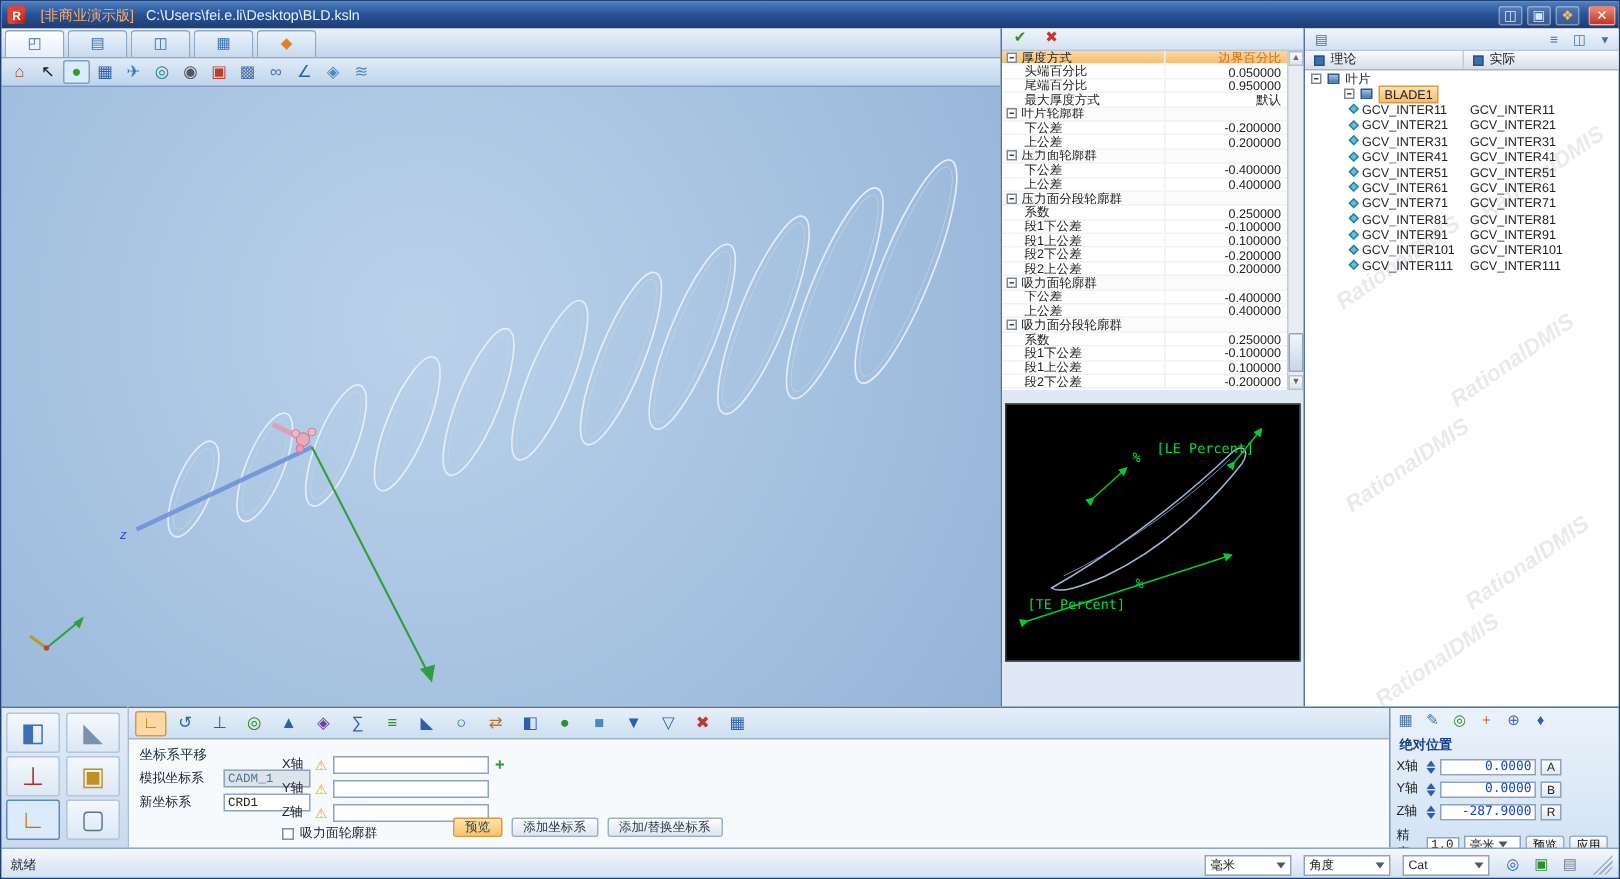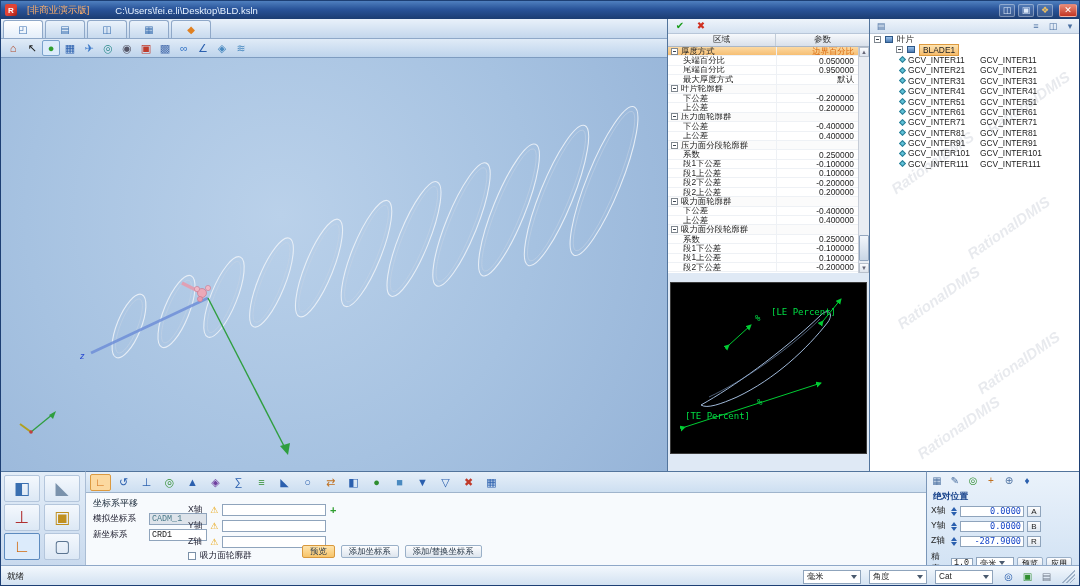--- a/index.html
+++ b/index.html
@@ -7,21 +7,21 @@
 .app{position:relative;width:1080px;height:586px;overflow:hidden;background:#cfdeee;
   font-family:"Liberation Sans","DejaVu Sans",sans-serif;font-size:9px;color:#222;
   border:1px solid #1d3f74}
 
 .titlebar{position:absolute;left:0;top:0;width:1080px;height:18px;
   background:linear-gradient(#4f80bf,#2a549a 45%,#1c3d72);color:#fff;
   display:flex;align-items:center;padding:0 4px;gap:6px;font-size:9.5px;white-space:nowrap}
 .applogo{width:12px;height:12px;border-radius:2px;background:linear-gradient(135deg,#e24335 55%,#9f1d12);
   color:#fff;font-size:8px;font-weight:bold;display:flex;align-items:center;justify-content:center;flex:0 0 12px}
 .t-edition{color:#ffb06a;margin-left:4px}
-.t-path{color:#e6f2ff;margin-left:20px}
+.t-path{color:#e6f2ff;margin-left:2px}
 .winbtns{margin-left:auto;display:flex;align-items:center;gap:3px}
 .winbtns .ticon{width:16px;height:13px;font-size:9px;border:1px solid rgba(255,255,255,.35);background:rgba(255,255,255,.12)}
 .closebtn{width:18px;height:13px;border:1px solid rgba(255,255,255,.4);border-radius:2px;
   background:linear-gradient(#e98a75,#c23525);color:#fff;font-size:9px;display:flex;align-items:center;justify-content:center}
 
 .ticon{width:18px;height:16px;display:flex;align-items:center;justify-content:center;
   border:1px solid transparent;border-radius:2px;font-size:11px;line-height:1;cursor:default}
 .ticon .g{pointer-events:none}
 .ticon.pressed{background:#dcebfb;border-color:#7aa2cc}
 
@@ -276,24 +276,20 @@
 
   <div class="parampanel">
     <div class="pp-header">
       <span class="ticon">
           <span class="g" style="color: rgb(26, 156, 26);">✔</span>
         </span>
         <span class="ticon">
           <span class="g" style="color: rgb(208, 48, 32);">✖</span>
         </span>
     </div>
-    <div class="pp-cols">
-      <span class="pp-col1">区域</span>
-      <span class="pp-col2">参数</span>
-    </div>
     <div class="pp-bodywrap">
       <div class="pp-rows">
         <div class="prow group selected">
             <span class="pl">
               <span class="expander"></span>
               <span class="plt">厚度方式</span>
             </span>
             <span class="pv">边界百分比</span>
           </div>
           <div class="prow indent">
@@ -481,20 +477,24 @@
         <span class="ticon">
             <span class="g" style="color: rgb(74, 111, 160);">≡</span>
           </span>
           <span class="ticon">
             <span class="g" style="color: rgb(74, 111, 160);">◫</span>
           </span>
           <span class="ticon">
             <span class="g" style="color: rgb(74, 111, 160);">▾</span>
           </span>
       </span>
+    </div>
+    <div class="tp-tabs">
+      <span class="tp-tab">理论</span>
+      <span class="tp-tab">实际</span>
     </div>
     <div class="tp-body">
       <span class="wm" style="left:14px;top:120px">RationalDMIS</span>
       <span class="wm" style="left:90px;top:185px">RationalDMIS</span>
       <span class="wm" style="left:20px;top:255px">RationalDMIS</span>
       <span class="wm" style="left:100px;top:320px">RationalDMIS</span>
       <span class="wm" style="left:40px;top:385px">RationalDMIS</span>
       <span class="wm" style="left:110px;top:60px">RationalDMIS</span>
       <div class="trow root">
         <span class="expander"></span>

